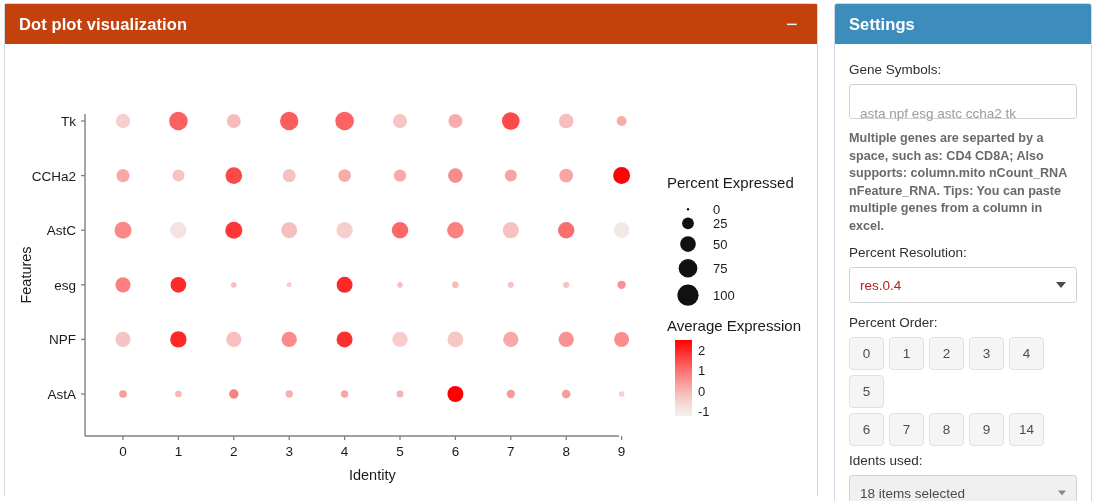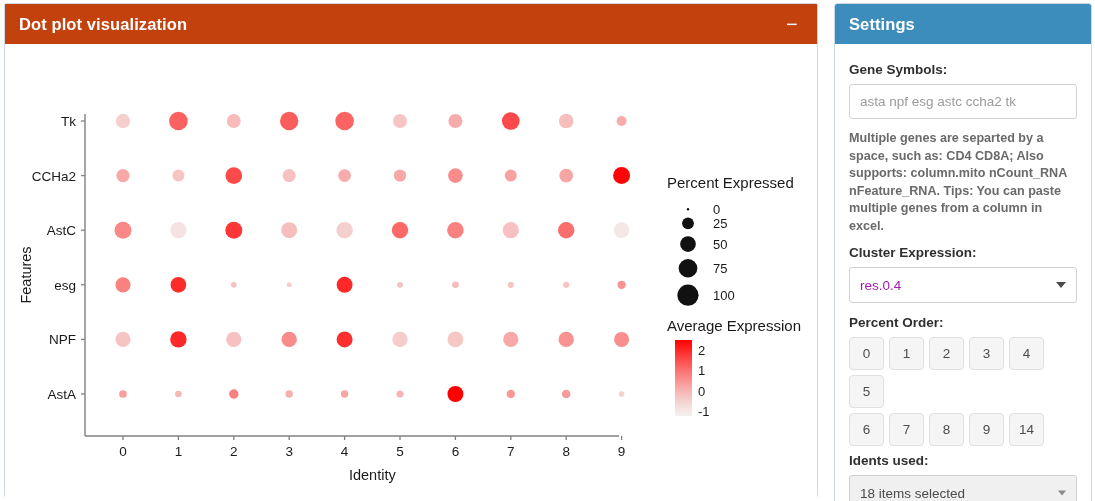--- a/index.html
+++ b/index.html
@@ -57,31 +57,31 @@
     font-size: 17px;
     cursor: pointer;
   }
 
   
   #settings-panel { left: 834px; top: 3px; width: 258px; height: 520px; overflow: hidden; border-color:#cfd9e3;}
   #settings-panel .panel-header { background:#3c8dbc; font-size:16.5px; }
   .settings-body { padding: 12px 14px 4px 14px; }
   .field-label {
     font-size: 13.5px;
-    font-weight: 700;
+    font-weight: 400;
     color: #2f2f2f;
     margin: 6px 0 7px 0;
   }
   .text-input {
     width: 100%;
     height: 35px;
     border: 1px solid #d2d2d2;
     border-radius: 3px;
     background: #fff;
-    padding: 0 10px;
+    padding: 12px 10px;
     font-size: 13.5px;
     color: #9b9b9b;
     font-family: "Liberation Sans", sans-serif;
     line-height: 33px;
   }
   .help-text {
     font-size: 12.6px;
     font-weight: 700;
     color: #6a6a6a;
     line-height: 17.5px;
@@ -89,21 +89,21 @@
   }
   .select-box {
     position: relative;
     width: 100%;
     height: 36px;
     border: 1px solid #d2d2d2;
     border-radius: 3px;
     background: #fff;
     padding: 0 26px 0 10px;
     font-size: 13.5px;
-    color: #a21caf;
+    color: #b91c1c;
     display:flex; align-items:center;
     cursor: pointer;
   }
   .select-box.muted { background:#f0f0f0; color:#4a4a4a; }
   .caret {
     position:absolute; right: 10px; top: 50%;
     width: 0; height: 0;
     border-left: 5px solid transparent;
     border-right: 5px solid transparent;
     border-top: 6px solid #4a4a4a;
@@ -283,21 +283,21 @@
     <div class="panel-header">
       <span class="title">Settings</span>
     </div>
     <div class="settings-body">
 
       <div class="field-label">Gene Symbols:</div>
       <div class="text-input">asta npf esg astc ccha2 tk</div>
 
       <div class="help-text">Multiple genes are separted by a space, such as: CD4 CD8A; Also supports: column.mito nCount_RNA nFeature_RNA. Tips: You can paste multiple genes from a column in excel.</div>
 
-      <div class="field-label">Cluster Expression:</div>
+      <div class="field-label">Percent Resolution:</div>
       <div class="select-box">
         <span>res.0.4</span>
         <span class="caret"></span>
       </div>
 
       <div class="field-label" style="margin-top:12px;">Percent Order:</div>
       <div id="cluster-chips">
           <div class="chip-row">
             <div class="chip">0</div>
             <div class="chip">1</div>

